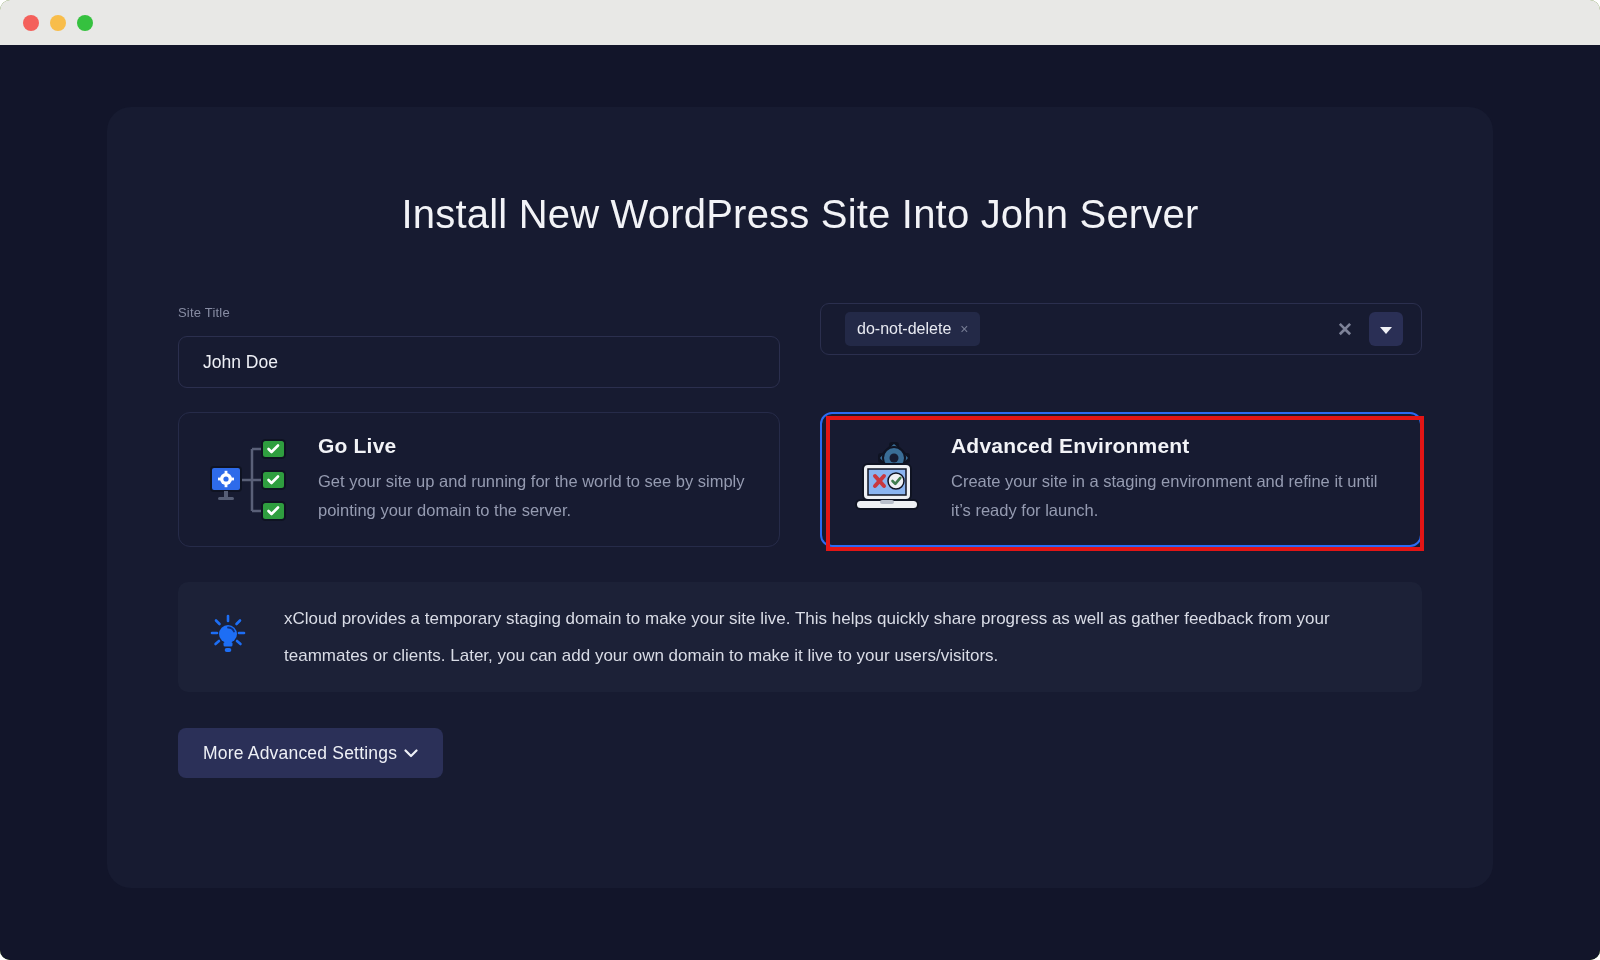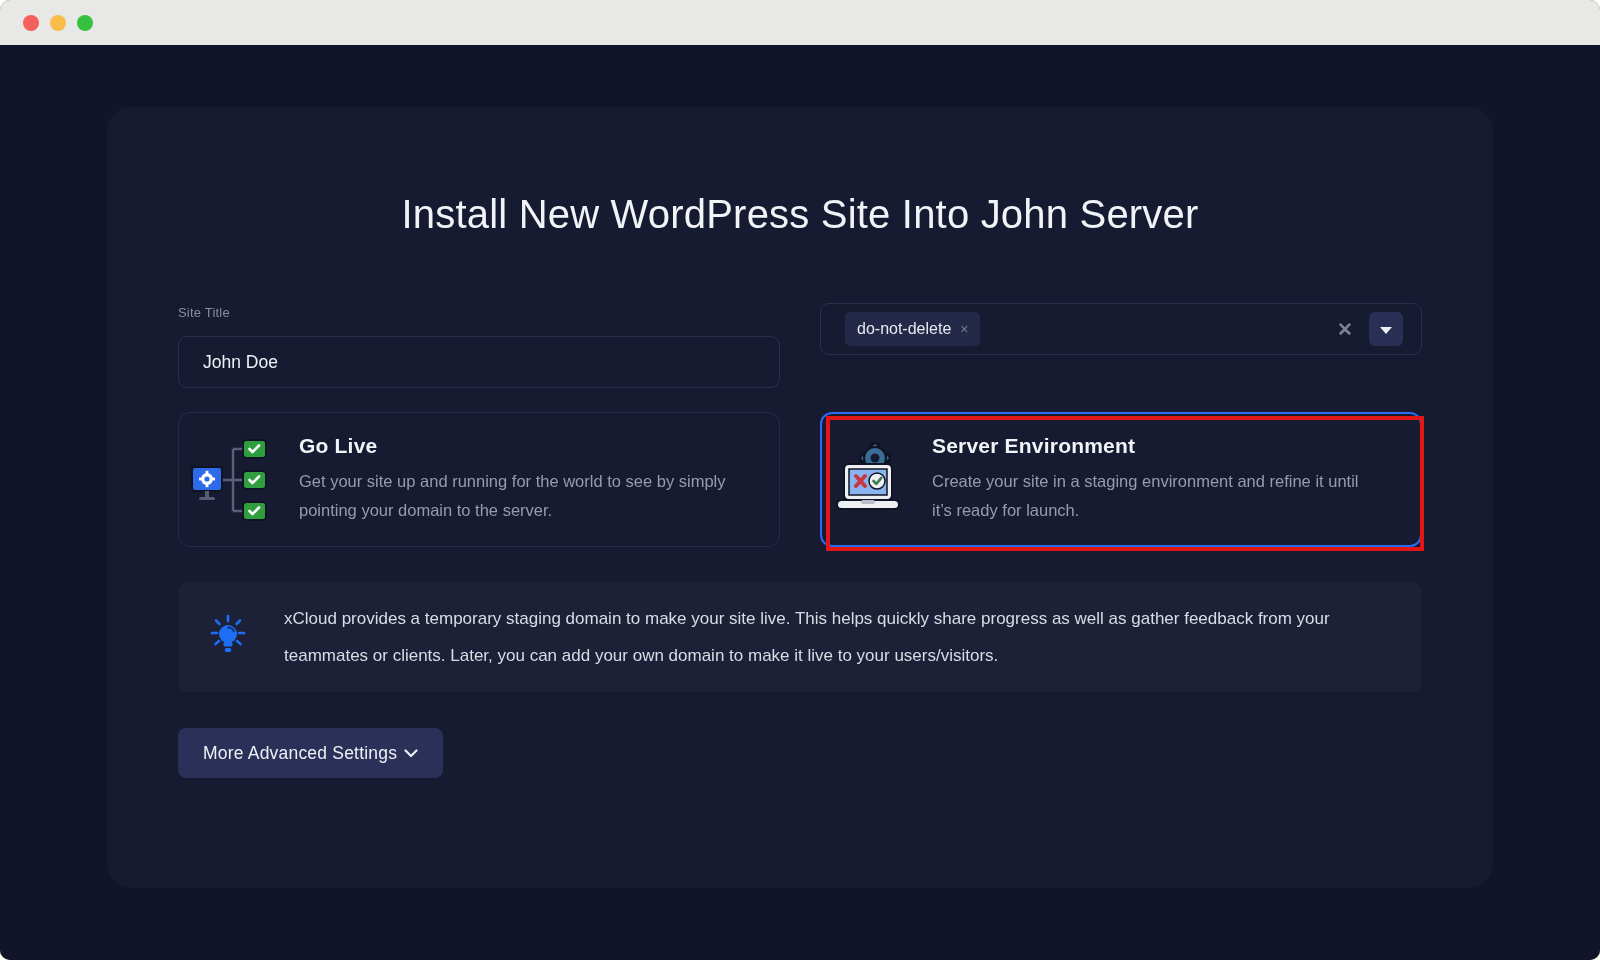--- a/index.html
+++ b/index.html
@@ -35,21 +35,21 @@
   .tag-controls { margin-left:auto; display:flex; align-items:center; gap:16px; }
   .clear-x { color:#7d8298; font-size:19px; font-weight:bold; cursor:pointer; line-height:1; }
   .dd-btn { width:34px; height:34px; background:#2a2f55; border:none; border-radius:6px;
             display:flex; align-items:center; justify-content:center; cursor:pointer; }
   .dd-tri { width:0; height:0; border-left:6px solid transparent; border-right:6px solid transparent;
             border-top:7px solid #f0f1f6; margin-top:2px; }
 
   
   .cards-grid { display:grid; grid-template-columns:1fr 1fr; column-gap:40px; margin-top:24px; }
   .card { height:135px; border:1px solid #262b49; border-radius:12px; display:flex; align-items:center;
-          padding:0 12px; gap:24px; cursor:pointer; position:relative; }
+          padding:0 31px; gap:24px; cursor:pointer; position:relative; }
   .card.selected { border:2px solid #2b6bf3; }
   .annotation-rect { position:absolute; left:4px; top:2px; right:-4px; bottom:-6px;
                      border:4px solid #e31515; pointer-events:none; }
   .card-icon { flex:0 0 auto; display:flex; align-items:center; }
   .card-text {}
   .card-title { font-size:21px; font-weight:600; color:#f2f3f7; margin-bottom:9px; letter-spacing:0.2px; }
   .card-desc { font-size:16.5px; color:#959bb1; line-height:29px; max-width:440px; }
 
   
   .info-box { margin-top:35px; height:110px; background:#1c2137; border-radius:10px;
@@ -174,21 +174,21 @@
                 </g>
 
                 <circle cx="43" cy="39" r="8" fill="#eef0f4" stroke="#0f1322" stroke-width="1.5"></circle>
                 <path d="M39.5 39 l2.8 2.8 l5 -6" stroke="#3f7d4e" stroke-width="2.6" fill="none" stroke-linecap="round" stroke-linejoin="round"></path>
 
                 <rect x="3" y="58" width="62" height="9" rx="4.5" fill="#eef0f4" stroke="#0f1322" stroke-width="2"></rect>
                 <rect x="27" y="58" width="14" height="4" rx="2" fill="#b9bfcc"></rect>
               </svg>
             </div>
             <div class="card-text">
-              <div class="card-title">Server Environment</div>
+              <div class="card-title">Advanced Environment</div>
               <div class="card-desc">Create your site in a staging environment and refine it until it’s ready for launch.</div>
             </div>
           </div>
         </div>
 
         
         <div class="info-box">
           <div style="flex:0 0 auto;">
             <svg width="40" height="46" viewBox="0 0 40 46">
               <g stroke="#1d6ef5" stroke-width="2.6" stroke-linecap="round">

